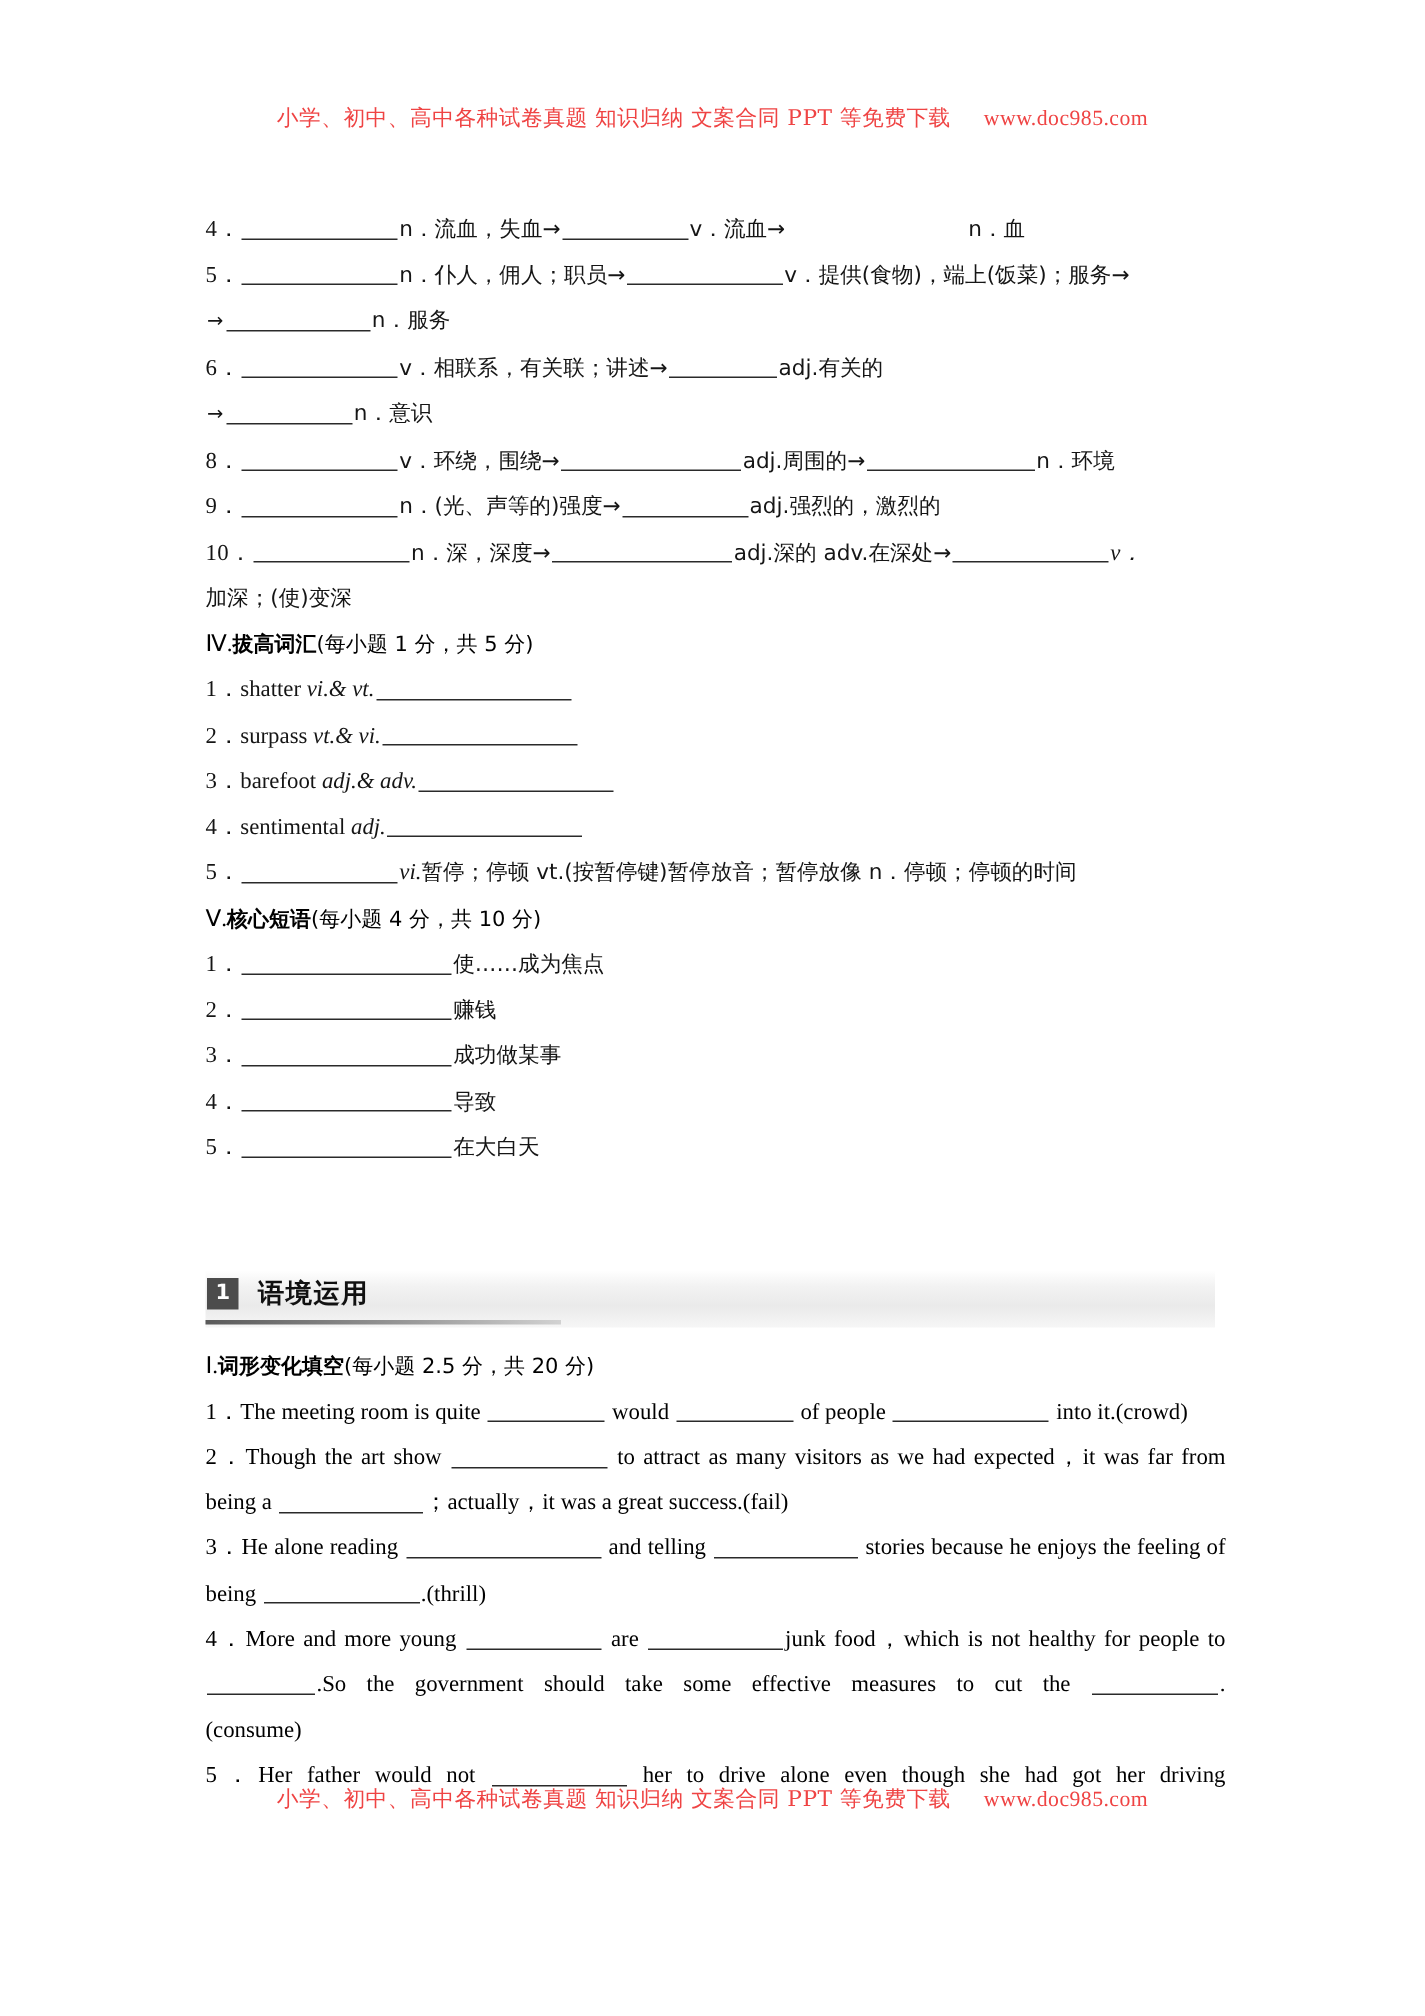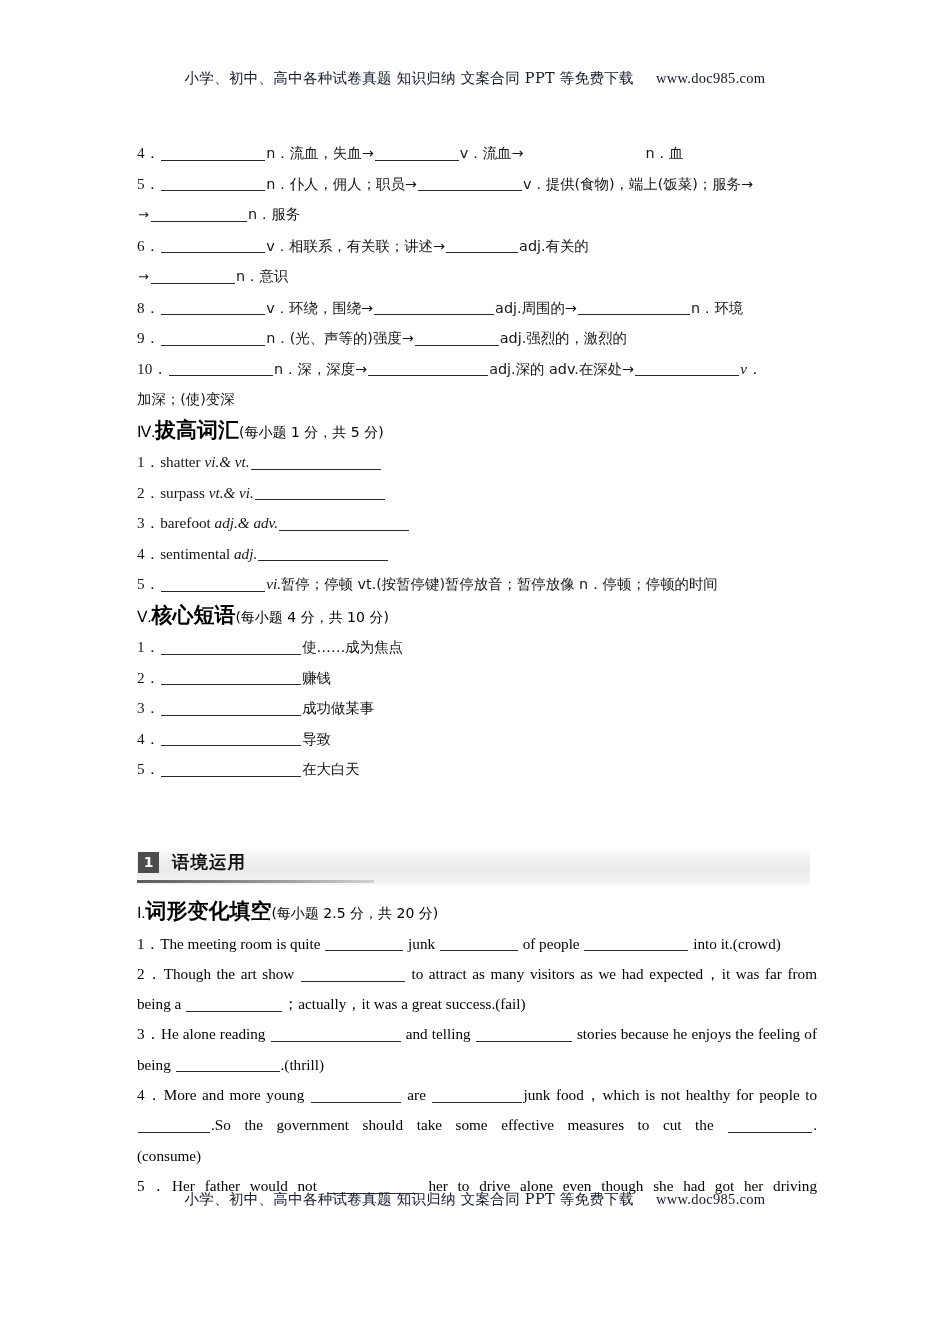--- a/index.html
+++ b/index.html
@@ -23,21 +23,21 @@
   }
 
   
   .watermark {
     position: absolute;
     left: 0;
     width: 950px;
     text-align: center;
     font-family: "DejaVu Serif", "Liberation Serif", serif;
     font-size: 14.5px;
-    color: #0f172a;
+    color: #ef4444;
     letter-spacing: 0.3px;
     white-space: nowrap;
   }
   .watermark .wm-url {
     font-family: "Liberation Serif", serif;
     padding-left: 22px;
   }
   .wm-top { top: 69px; }
   .wm-bottom { top: 1190px; }
 
@@ -107,21 +107,21 @@
     font-size: 15.4px;
     line-height: 30.5px;
     margin: 0;
   }
   .sec-head .roman {
     font-family: "Liberation Serif", serif;
   }
   .sec-head .sec-title {
     font-family: "DejaVu Sans", sans-serif;
     font-weight: bold;
-    font-size: 21px;
+    font-size: 14px;
   }
   .sec-head .sec-score {
     font-family: "DejaVu Sans", sans-serif;
     font-size: 14px;
     margin-top: 16px;
   }
 
   
   .banner {
     position: absolute;
@@ -284,21 +284,21 @@
     <div class="banner-rule"></div>
   </div>
 
   <div class="content2">
 
     <p class="sec-head">
       <span class="roman">Ⅰ</span><span class="roman">.</span><span class="sec-title">词形变化填空</span><span class="sec-score">(每小题 2.5 分，共 20 分)</span>
     </p>
 
     <p class="ex-line en">
-      <span class="num">1．</span><span>The meeting room is quite </span><span class="blank b78"></span><span> junk </span><span class="blank b78"></span><span> of people </span><span class="blank b104"></span><span> into it.(crowd)</span>
+      <span class="num">1．</span><span>The meeting room is quite </span><span class="blank b78"></span><span> would </span><span class="blank b78"></span><span> of people </span><span class="blank b104"></span><span> into it.(crowd)</span>
     </p>
 
     <p class="ex-line en">
       <span class="num">2．</span><span>Though the art show </span><span class="blank b104"></span><span> to attract as many visitors as we had expected，it was far from being a </span><span class="blank b96"></span><span>；actually，it was a great success.(fail)</span>
     </p>
 
     <p class="ex-line en">
       <span class="num">3．</span><span>He alone reading </span><span class="blank b130"></span><span> and telling </span><span class="blank b96"></span><span> stories because he enjoys the feeling of being </span><span class="blank b104"></span><span>.(thrill)</span>
     </p>
 

